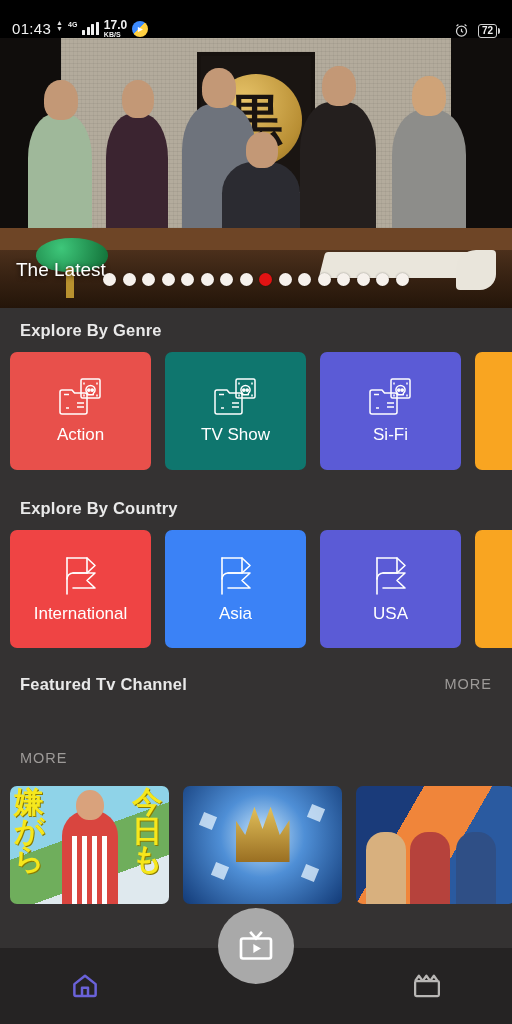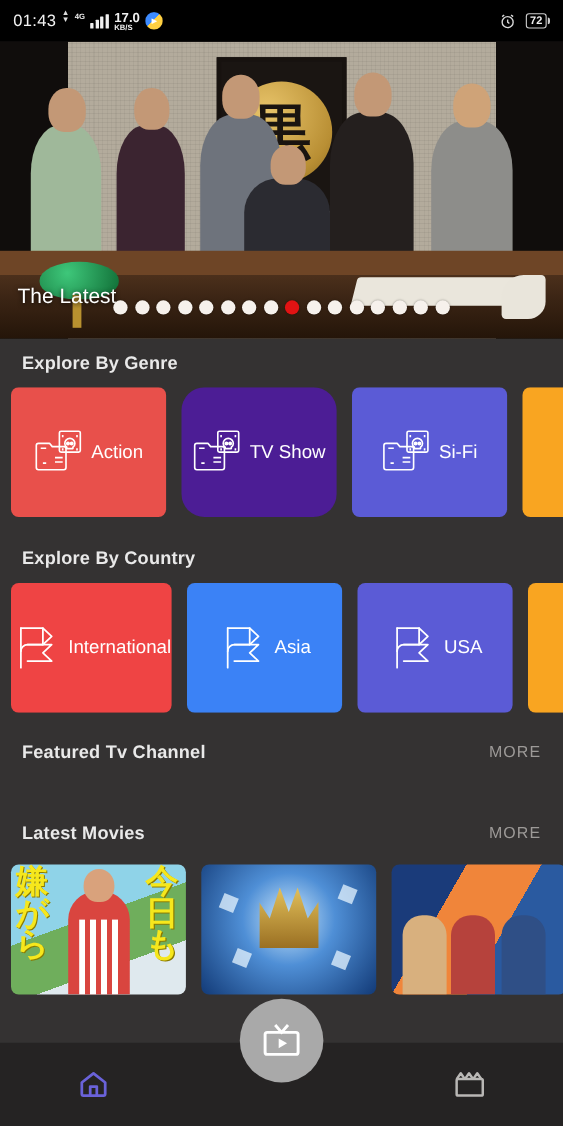--- a/index.html
+++ b/index.html
@@ -7,21 +7,21 @@
     width:512px; height:1024px;
     background:#343232;
     font-family:"Liberation Sans", sans-serif;
     overflow:hidden;
   }
   #app { position:relative; width:512px; height:1024px; display:flex; flex-direction:column; }
 
   
   .statusbar{
     height:38px; background:#000; flex:0 0 38px;
-    display:flex; align-items:center; justify-content:space-between;
+    display:flex; align-items:flex-end; justify-content:space-between;
     padding:0 12px; color:#e8e8e8;
   }
   .sb-left{ display:flex; align-items:center; gap:5px; }
   .sb-clock{ font-size:15px; letter-spacing:.3px; color:#f2f2f2; }
   .sb-signal{ display:flex; align-items:flex-end; gap:1.5px; height:13px; }
   .sb-signal i{ display:block; width:3px; background:#f0f0f0; border-radius:.5px; }
   .sb-signal i:nth-child(1){height:5px}
   .sb-signal i:nth-child(2){height:8px}
   .sb-signal i:nth-child(3){height:11px}
   .sb-signal i:nth-child(4){height:13px}
@@ -99,21 +99,21 @@
   
   .content{ flex:1; background:#343232; overflow:hidden; position:relative;}
   .sec-head{ display:flex; align-items:center; justify-content:space-between;
      padding:16px 20px; height:44px;}
   .sec-title{ color:#e9e9e9; font-size:16.5px; font-weight:bold; letter-spacing:.2px;}
   .sec-more{ color:#9d9a98; font-size:14.5px; letter-spacing:1px; cursor:pointer;}
 
   .hscroll{ display:flex; gap:14px; padding:0 10px; overflow:hidden;}
   .tile{
     flex:0 0 141px; height:118px; border-radius:7px;
-    display:flex; align-items:center; justify-content:center; gap:6px;
+    display:flex; flex-direction:column; align-items:center; justify-content:center; gap:6px;
     cursor:pointer;
   }
   .tile-label{ color:#fff; font-size:17px; }
   .tile svg{ display:block; }
 
   .posters{ display:flex; gap:14px; padding:0 10px; margin-top:6px;}
   .poster{ flex:0 0 159px; height:118px; border-radius:7px; overflow:hidden; position:relative;
     cursor:pointer; background:#222;}
   .p1{ background:linear-gradient(160deg,#8fd3e8 0 42%,#6fae5c 42% 72%,#dfe9ee 72%); }
   .p1 .kj{position:absolute;left:4px;top:2px;font-size:30px;color:#f6e71c;font-weight:bold;
@@ -256,21 +256,21 @@
               <path d="M26 5.5v2M39 5.5v2M26 17.5v2M39 17.5v2"></path>
               <path d="M32.5 8.5a4.6 4.6 0 0 0-4.6 4.6c0 1.6.9 2.7 1.8 3.4v1.3h5.6v-1.3c.9-.7 1.8-1.8 1.8-3.4a4.6 4.6 0 0 0-4.6-4.6z"></path>
               <circle cx="30.8" cy="13.1" r="1.1" fill="#fff"></circle>
               <circle cx="34.2" cy="13.1" r="1.1" fill="#fff"></circle>
               <path d="M4 13h10l2.5 3H27a2 2 0 0 1 2 2v17a2 2 0 0 1-2 2H4a2 2 0 0 1-2-2V15a2 2 0 0 1 2-2z"></path>
               <path d="M6 17.5h5M8 31h3M19 26h7M19 30h7"></path>
             </svg>
           </span>
           <span class="tile-label">Action</span>
         </div>
-        <div class="tile" style="background: #4c1d95; border-radius: 21px;">
+        <div class="tile" style="background: #0f766e;">
           <span>
             <svg width="46" height="42" viewBox="0 0 46 42" fill="none" stroke="#ffffff" stroke-width="1.5" stroke-linejoin="round">
               <rect x="23" y="2" width="19" height="19" rx="1.5"></rect>
               <path d="M26 5.5v2M39 5.5v2M26 17.5v2M39 17.5v2"></path>
               <path d="M32.5 8.5a4.6 4.6 0 0 0-4.6 4.6c0 1.6.9 2.7 1.8 3.4v1.3h5.6v-1.3c.9-.7 1.8-1.8 1.8-3.4a4.6 4.6 0 0 0-4.6-4.6z"></path>
               <circle cx="30.8" cy="13.1" r="1.1" fill="#fff"></circle>
               <circle cx="34.2" cy="13.1" r="1.1" fill="#fff"></circle>
               <path d="M4 13h10l2.5 3H27a2 2 0 0 1 2 2v17a2 2 0 0 1-2 2H4a2 2 0 0 1-2-2V15a2 2 0 0 1 2-2z"></path>
               <path d="M6 17.5h5M8 31h3M19 26h7M19 30h7"></path>
             </svg>
@@ -336,21 +336,20 @@
         </div>
       </div>
 
     <div class="sec-head" style="margin-top:14px">
       <span class="sec-title">Featured Tv Channel</span>
       <span class="sec-more">MORE</span>
     </div>
     <div style="height:22px"></div>
 
     <div class="sec-head" style="margin-top:8px">
-      <span class="sec-title">Latest Movies</span>
       <span class="sec-more">MORE</span>
     </div>
     <div class="posters">
       <div class="poster p1">
         <span class="kj">嫌<br>が<br>ら</span>
           <span class="kj2">今<br>日<br>も</span>
         <span class="girl"></span>
       </div>
       <div class="poster p2">
         <span class="crown"></span>

